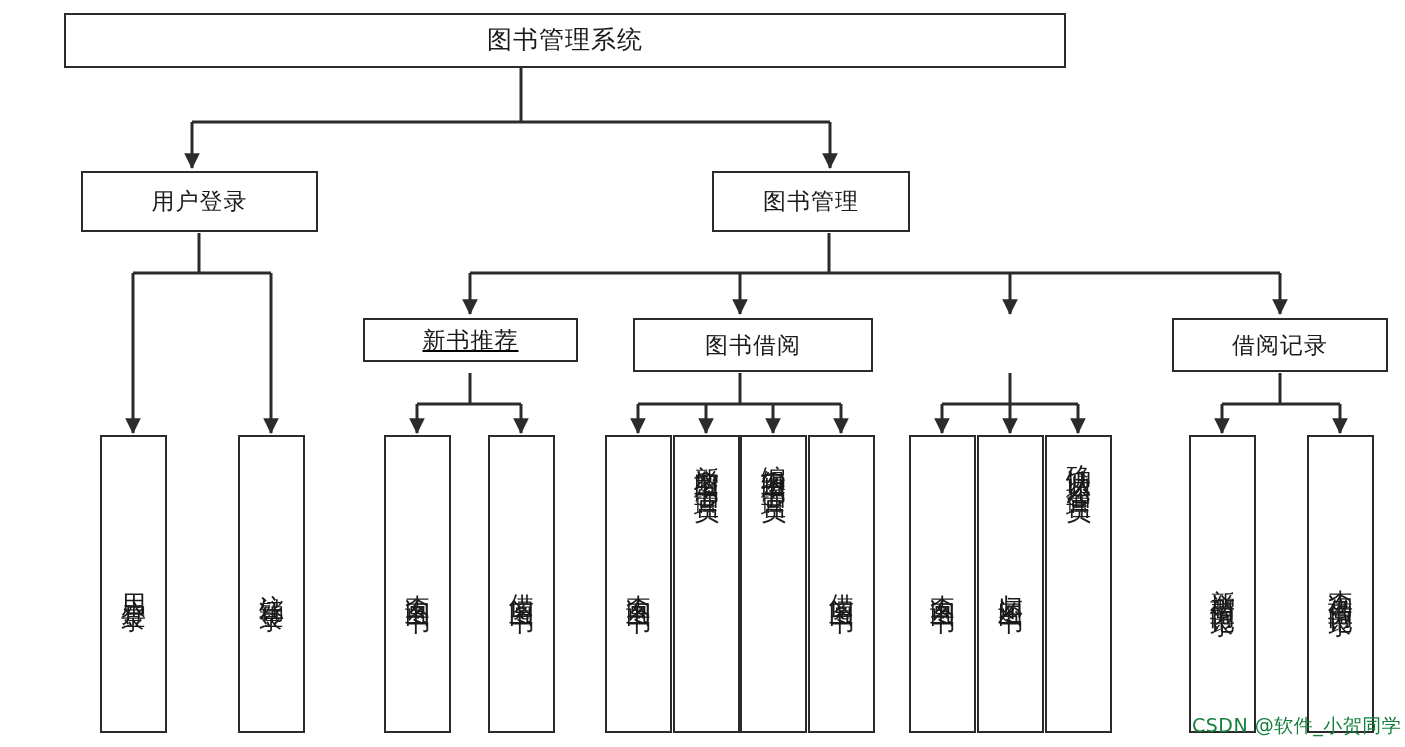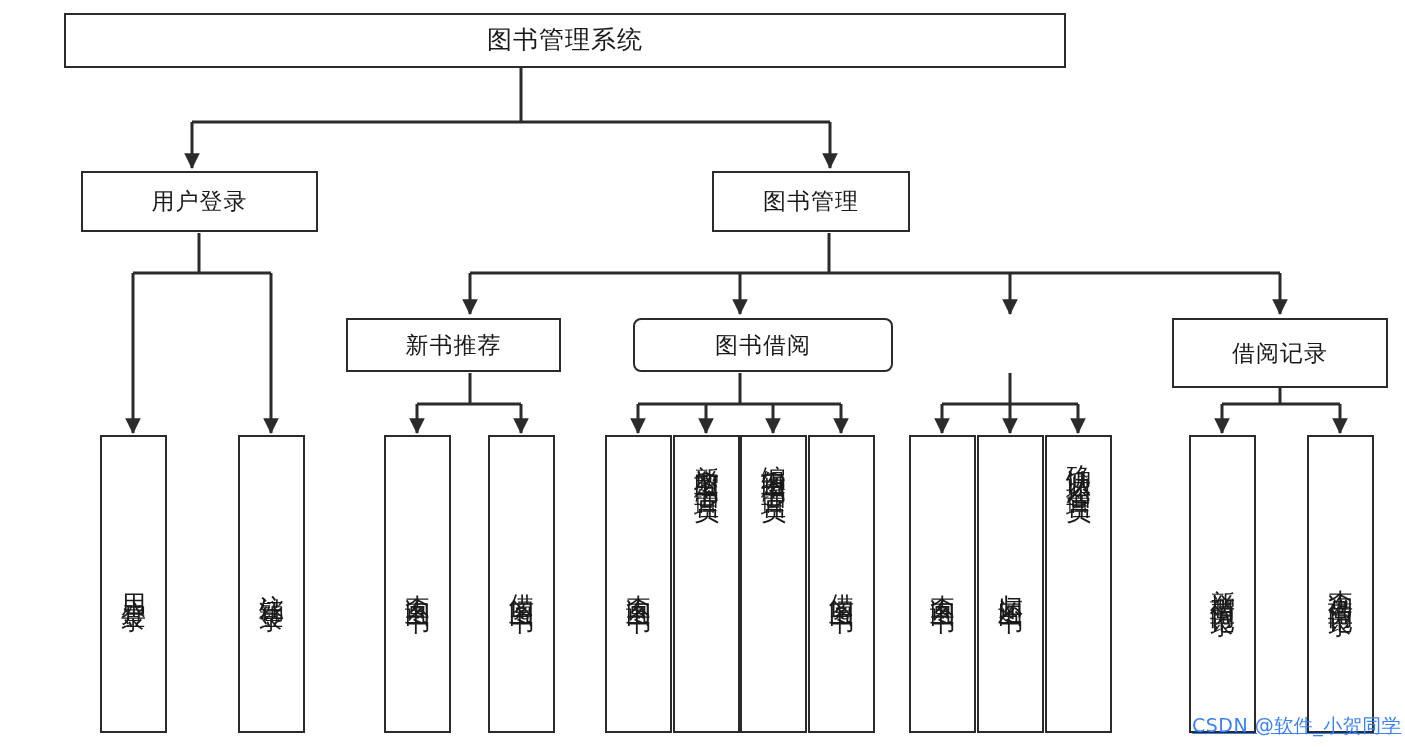--- a/index.html
+++ b/index.html
@@ -51,26 +51,25 @@
     text-orientation: upright;
     font-size: 25px;
     letter-spacing: 5px;
     line-height: 1;
     white-space: nowrap;
   }
   .leaf.center-text { align-items: center; }
   .leaf.top-text .node-label { margin-top: 8px; }
   .watermark {
     position: absolute;
-    color: #3b82f6;
+    color: #15803d;
     font-size: 19px;
     letter-spacing: 0.5px;
     white-space: nowrap;
     pointer-events: none;
-    text-decoration: underline;
   }
 </style>
 </head>
 <body>
 
 <div id="canvas">
 
   <svg id="diagram-svg" viewBox="0 0 1405 747" xmlns="http://www.w3.org/2000/svg">
     <defs>
       <marker id="arrow" viewBox="0 0 10 10" refX="9.4" refY="5" markerWidth="5.2" markerHeight="5.2" orient="auto-start-reverse">
@@ -128,27 +127,27 @@
     <span class="node-label">图书管理系统</span>
   </div>
 
   <div class="node-box lvl1" style="left:81px; top:171px; width:237px; height:61px;">
     <span class="node-label">用户登录</span>
   </div>
   <div class="node-box lvl1" style="left:712px; top:171px; width:198px; height:61px;">
     <span class="node-label">图书管理</span>
   </div>
 
-  <div class="node-box lvl2" style="left:346px; top:318px; width:215px; height:54px;">
+  <div class="node-box lvl2" style="left:363px; top:318px; width:215px; height:44px;text-decoration:underline;">
     <span class="node-label">新书推荐</span>
   </div>
-  <div class="node-box lvl2" style="left:633px; top:318px; width:260px; height:54px;border-radius:8px;">
+  <div class="node-box lvl2" style="left:633px; top:318px; width:240px; height:54px;">
     <span class="node-label">图书借阅</span>
   </div>
-  <div class="node-box lvl2" style="left:1172px; top:318px; width:216px; height:70px;align-items:center;">
+  <div class="node-box lvl2" style="left:1172px; top:318px; width:216px; height:54px;align-items:center;">
     <span class="node-label">借阅记录</span>
   </div>
 
   <div class="node-box leaf center-text" style="left:100px; top:435px; width:67px; height:298px;">
     <span class="node-label">用户登录</span>
   </div>
   <div class="node-box leaf center-text" style="left:238px; top:435px; width:67px; height:298px;">
     <span class="node-label">注销登录</span>
   </div>
 

